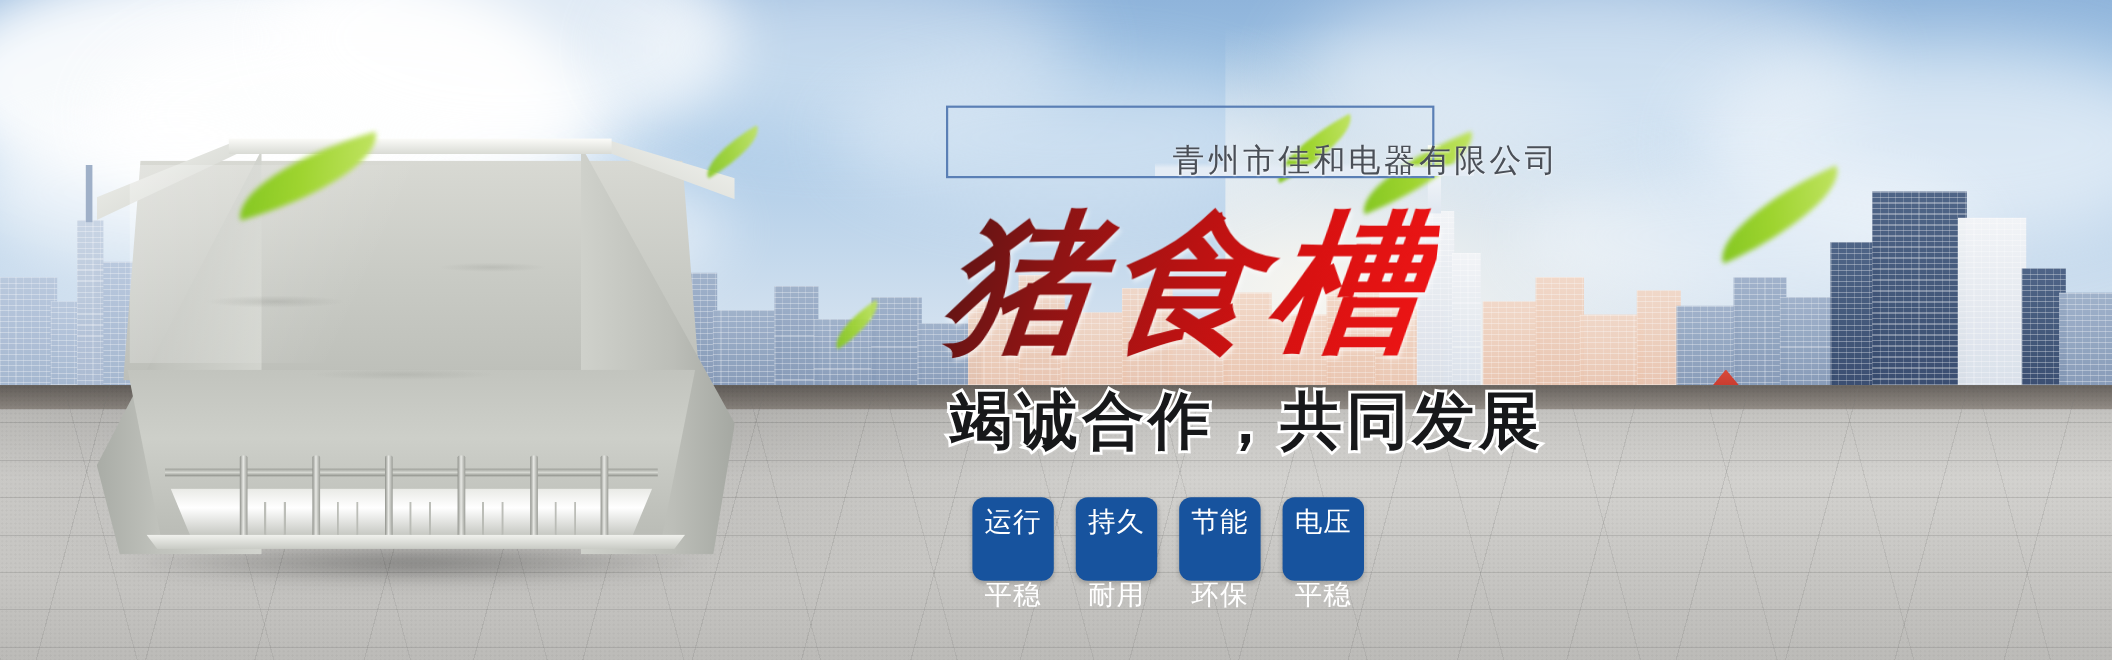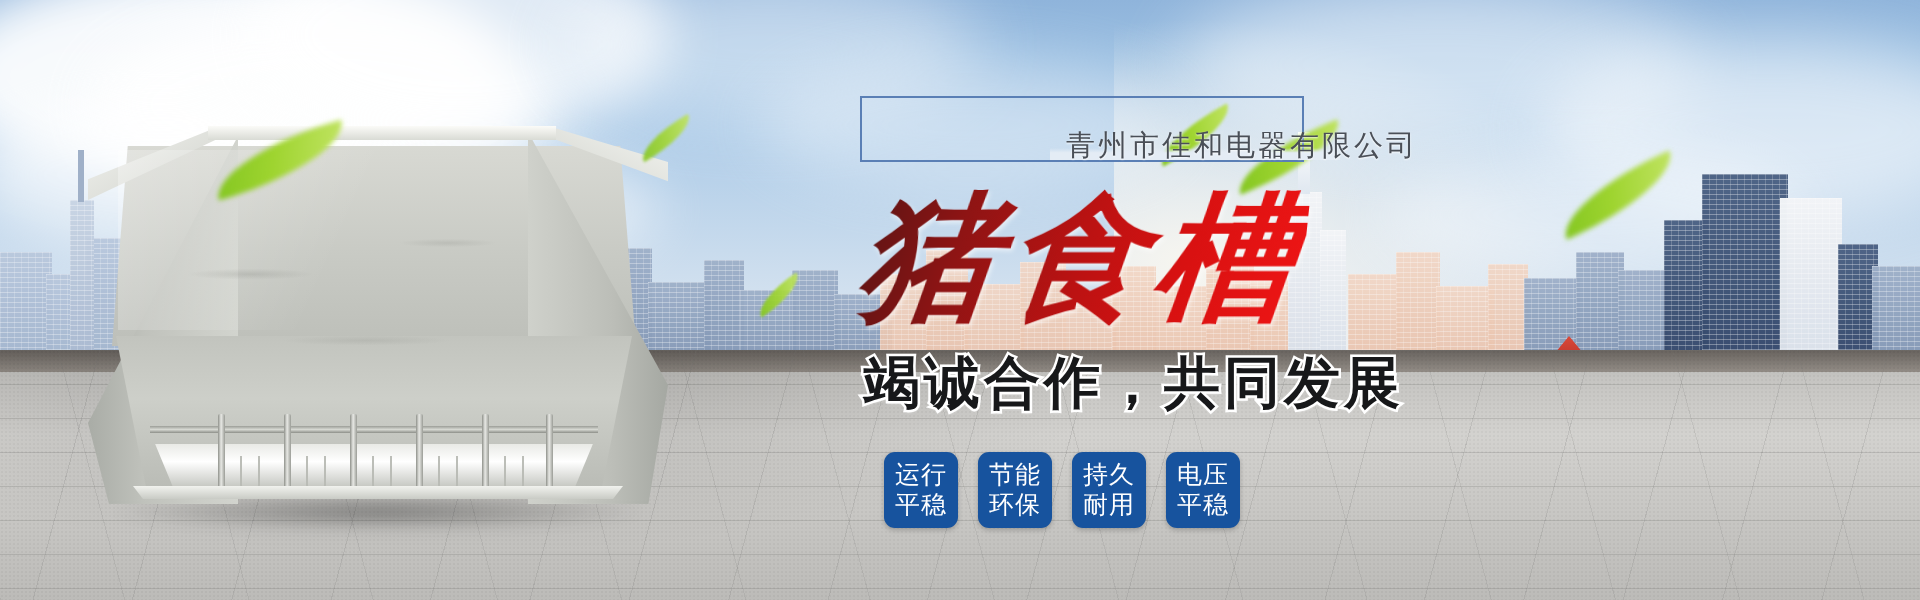--- a/index.html
+++ b/index.html
@@ -228,21 +228,21 @@
   
   .badges{position:absolute;left:884px;top:452px;display:flex;gap:20px;}
   .badge{
     width:74px;height:76px;border-radius:11px;
     background:#17539e;
     display:flex;flex-direction:column;align-items:center;justify-content:center;
     color:#ffffff;font-size:25px;line-height:1.22;letter-spacing:1px;
     font-family:"DejaVu Sans","Liberation Sans",sans-serif;
     box-shadow:0 2px 5px rgba(0,0,0,.22);
   }
-  .badge span{display:block;}
+  .badge span{display:block;margin-top:36px;}
 </style>
 </head>
 <body>
 
 <div class="banner">
 
   <div class="sky">
     <div class="sky-warm"></div>
     <div class="cloud c1"></div>
     <div class="cloud c2"></div>
@@ -374,26 +374,26 @@
     <div class="headline">猪食槽</div>
     <div class="subline">竭诚合作，共同发展</div>
   </div>
 
   <div class="badges">
     <div class="badge">
       <span>运行</span>
       <span>平稳</span>
     </div>
     <div class="badge">
+      <span>持久</span>
+      <span>耐用</span>
+    </div>
+    <div class="badge">
       <span>节能</span>
       <span>环保</span>
-    </div>
-    <div class="badge">
-      <span>持久</span>
-      <span>耐用</span>
     </div>
     <div class="badge">
       <span>电压</span>
       <span>平稳</span>
     </div>
   </div>
 
 </div>
 
 </body></html>

